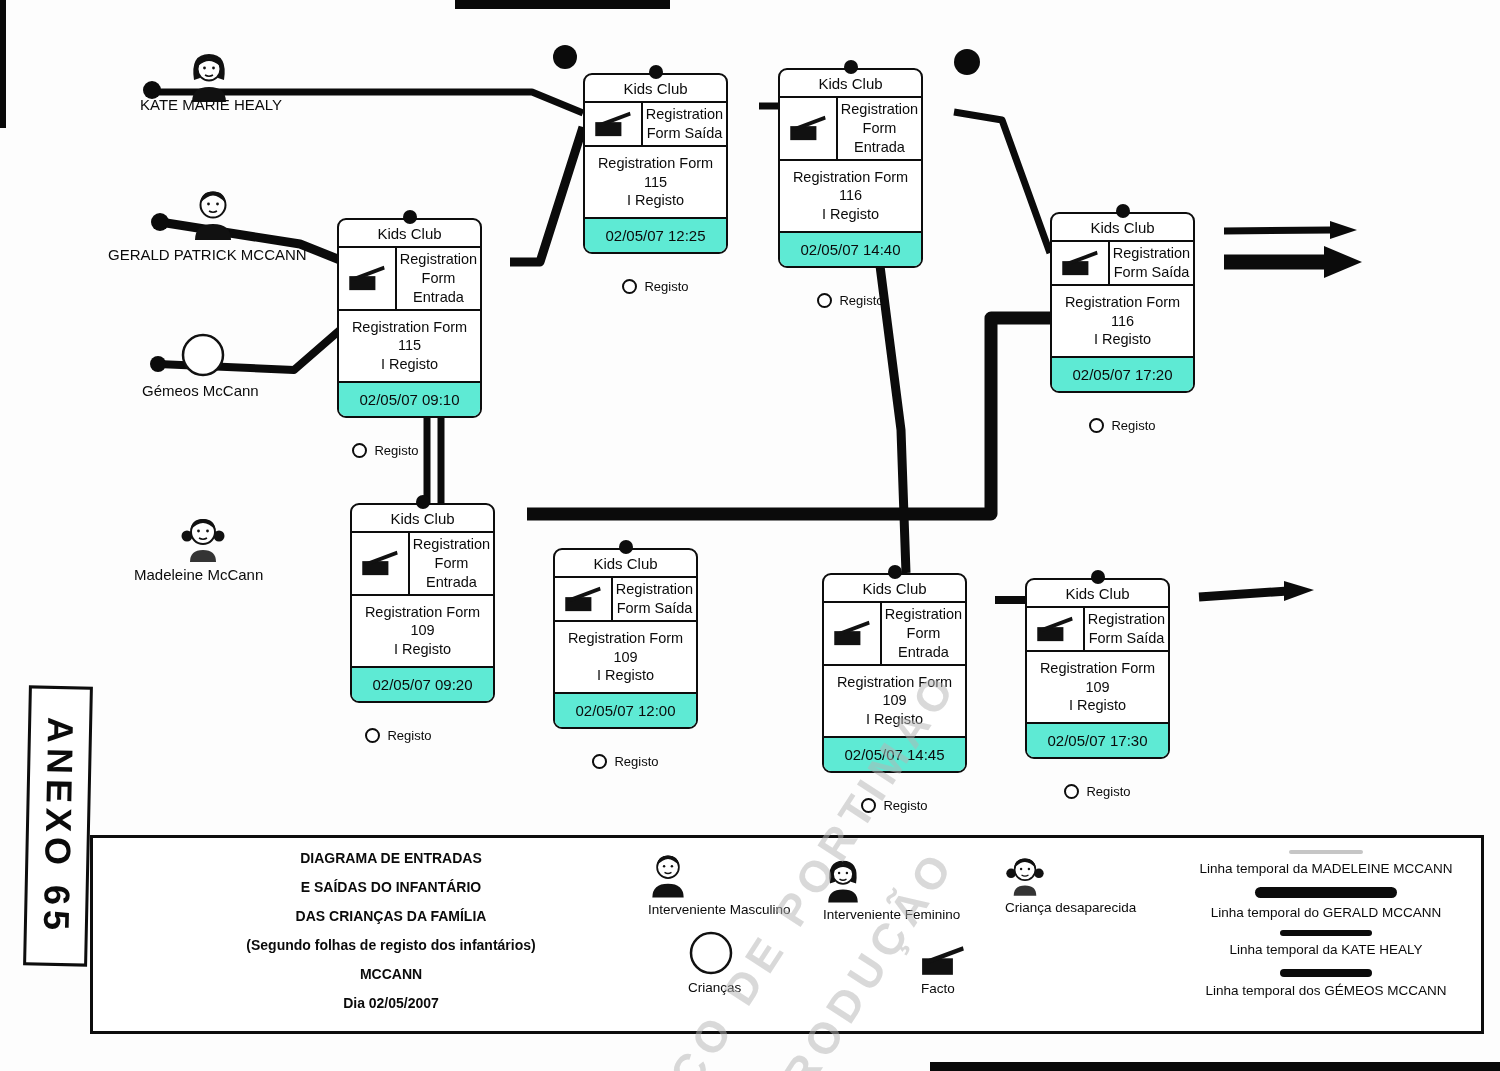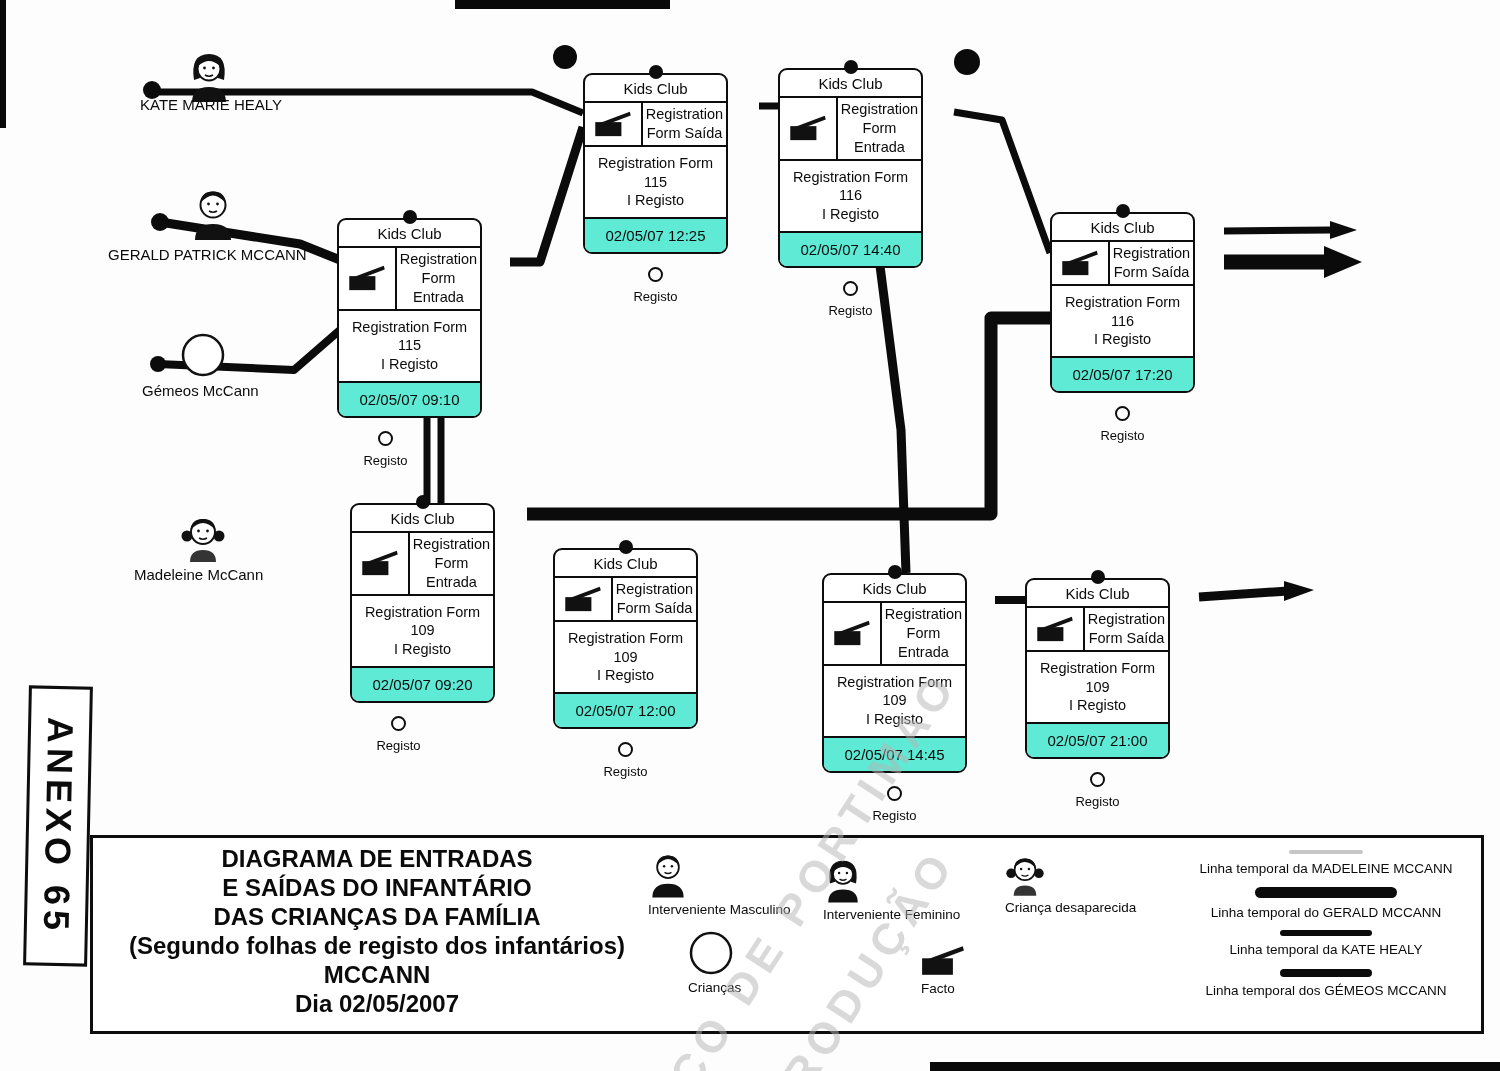--- a/index.html
+++ b/index.html
@@ -21,29 +21,29 @@
   .kc-wrap{position:absolute;width:145px;z-index:2;}
   .top-dot{position:absolute;top:-8px;left:50%;transform:translateX(-50%);width:14px;height:14px;
            border-radius:50%;background:#0d0d0d;z-index:4;}
   .kc-box{background:#fff;border:2.5px solid #0d0d0d;border-radius:9px;overflow:hidden;font-size:14.5px;}
   .kc-title{text-align:center;padding:5px 0 4px;border-bottom:2.5px solid #0d0d0d;font-size:15px;}
   .kc-mid{display:flex;border-bottom:2.5px solid #0d0d0d;}
   .kc-icon{width:56px;display:flex;align-items:center;justify-content:center;border-right:2.5px solid #0d0d0d;padding:6px 0;}
   .kc-reg{flex:1;text-align:center;padding:2px 2px;line-height:1.3;}
   .kc-form{text-align:center;padding:7px 2px;border-bottom:2.5px solid #0d0d0d;line-height:1.3;}
   .kc-date{text-align:center;padding:8px 0;font-size:15px;background:#5eead4;}
-  .registo{margin-top:13px;display:flex;gap:7px;justify-content:center;align-items:center;font-size:13px;flex-direction:column;}
+  .registo{margin-top:25px;display:flex;gap:7px;justify-content:center;align-items:center;font-size:13px;}
   .registo.shift-left{position:relative;left:-24px;}
   .reg-circle{width:11px;height:11px;border:2px solid #0d0d0d;border-radius:50%;background:#fff;display:inline-block;}
 
   
   .legend{position:absolute;left:90px;top:835px;width:1388px;height:193px;border:3px solid #0d0d0d;
           background:#fff;z-index:2;}
-  .lg-title{position:absolute;left:4px;top:6px;width:560px;text-align:center;font-weight:bold;
-            font-size:24px;line-height:29px;}
+  .lg-title{position:absolute;left:18px;top:6px;width:560px;text-align:center;font-weight:bold;
+            font-size:14px;line-height:29px;}
   .leg-item{position:absolute;text-align:left;font-size:13.5px;line-height:0;}
   .leg-item .cap{line-height:1.2;margin-top:4px;}
   .tl-col{position:absolute;left:1085px;top:12px;width:296px;text-align:center;font-size:13.5px;}
   .tl-sample{background:#0b0b0b;border-radius:6px;margin:0 auto;}
   .tl-thin-light{width:74px;height:4px;background:#c6c6c6;border-radius:2px;margin-bottom:7px;}
   .tl-extra-thick{width:142px;height:11px;margin:11px auto 7px;}
   .tl-medium{width:92px;height:6px;margin:10px auto 6px;}
   .tl-thick{width:92px;height:8px;margin:12px auto 6px;}
   .tl-label{white-space:nowrap;}
 
@@ -351,21 +351,21 @@
           </span>
         <div class="kc-reg">
             <div>Registration</div>
             <div>Form Saída</div>
           </div>
       </div>
       <div class="kc-form">
           <div>Registration Form 109</div>
           <div>I Registo</div>
         </div>
-      <div class="kc-date">02/05/07 21:00</div>
+      <div class="kc-date">02/05/07 17:30</div>
     </div>
     <div class="registo">
         <span class="reg-circle"></span>
         <span>Registo</span>
       </div>
   </div>
 
   <div class="legend">
     <div class="lg-title">
       <div>DIAGRAMA DE ENTRADAS</div>

